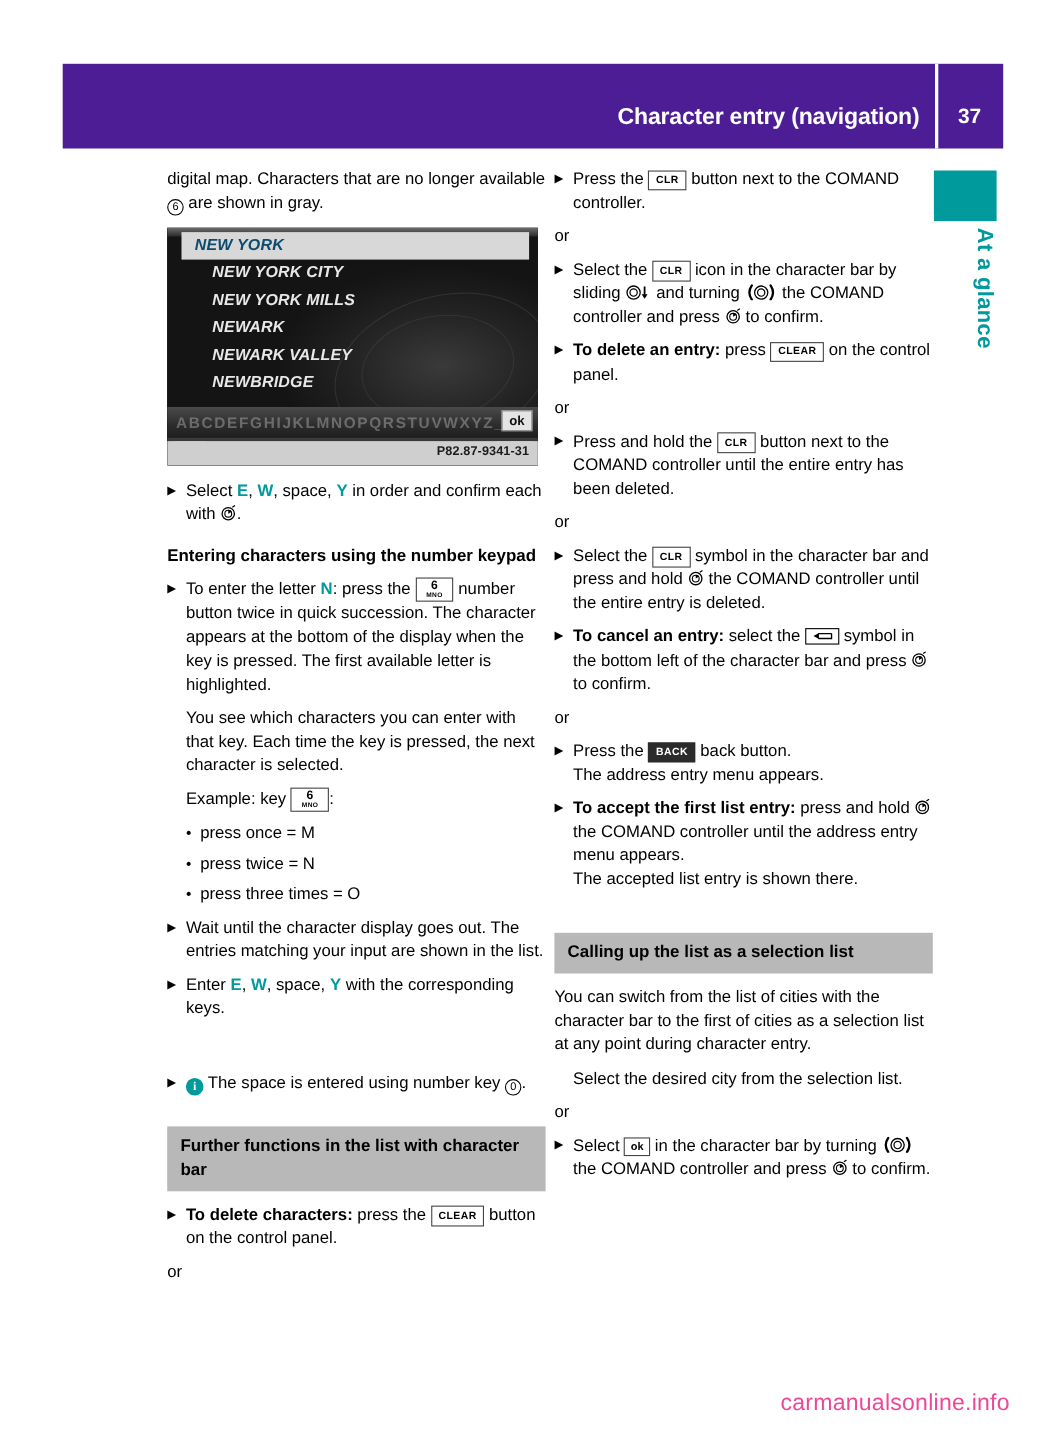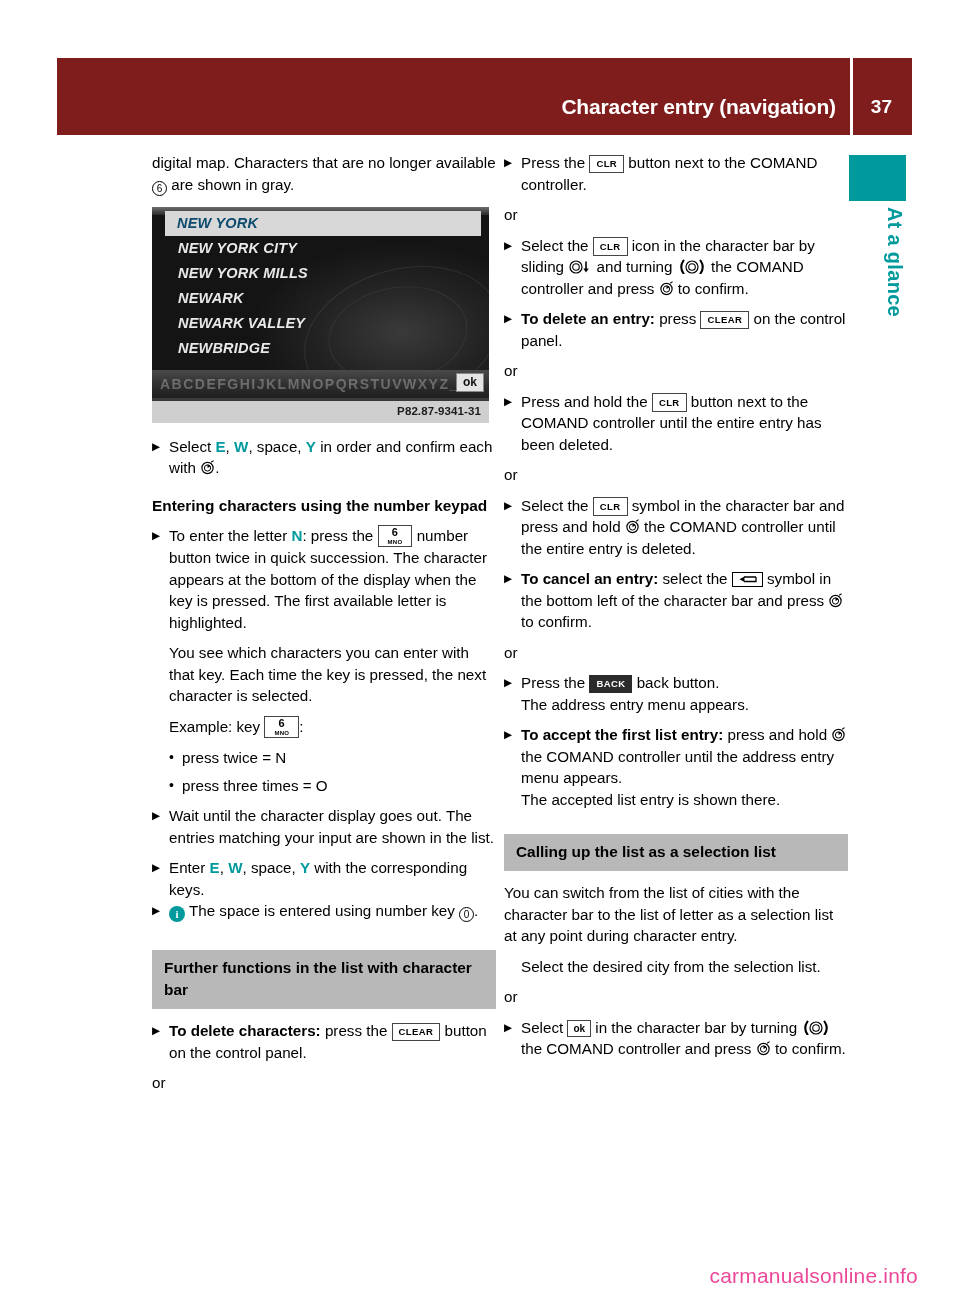--- a/index.html
+++ b/index.html
@@ -14,21 +14,21 @@
     overflow: hidden;
   }
 
   
   .header {
     position: absolute;
     left: 57px;
     top: 58px;
     width: 855px;
     height: 77px;
-    background: #7f1d1d;
+    background: #4c1d95;
     display: flex;
     align-items: flex-end;
     justify-content: flex-end;
   }
   .header-title {
     font-size: 21px;
     font-weight: bold;
     color: #ffffff;
     line-height: 1;
     padding-bottom: 18px;
@@ -265,21 +265,21 @@
     background: linear-gradient(180deg,#6e6e6e,#2a2a2a);
   }
   .fig-list {
     position: absolute;
     left: 0; top: 4px;
     width: 337px;
   }
   .fig-item {
     height: 25px;
     line-height: 25px;
-    padding-left: 26px;
+    padding-left: 41px;
     font-style: italic;
     font-weight: bold;
     font-size: 14.5px;
     color: #e8e8e8;
     letter-spacing: 0.2px;
     white-space: nowrap;
   }
   .fig-item.sel {
     background: #d8d8d8;
     color: #0c4a6e;
@@ -444,31 +444,32 @@
 
   <div class="step">
     <span>To enter the letter </span><span class="hl">N</span><span>: press the </span><span class="key numkey"><span class="n">6</span><span class="s">MNO</span></span><span> number button twice in quick succession. The character appears at the bottom of the display when the key is pressed. The first available letter is highlighted.</span>
   </div>
 
   <p class="para" style="padding-left:17px;">You see which characters you can enter with that key. Each time the key is pressed, the next character is selected.</p>
 
   <p class="para" style="padding-left:17px;"><span>Example: key </span><span class="key numkey"><span class="n">6</span><span class="s">MNO</span></span><span>:</span></p>
 
   <ul class="bullets">
+    <li>press once = M</li>
     <li>press twice = N</li>
     <li>press three times = O</li>
   </ul>
 
   <div class="step">Wait until the character display goes out. The entries matching your input are shown in the list.</div>
 
   <div class="step nomargin">
     <span>Enter </span><span class="hl">E</span>, <span class="hl">W</span>, <span>space</span>, <span class="hl">Y</span><span> with the corresponding keys.</span>
   </div>
 
-  <div class="step nomargin" style="padding-left:17px;">
+  <div class="step nomargin" style="padding-left:17px;margin-top:46px;">
     <span class="infoicon">i</span> <span>The space is entered using number key </span><span class="circnum">0</span><span>.</span>
   </div>
 
   <div class="graybox" style="margin-top:28px;">Further functions in the list with character bar</div>
 
   <div class="step">
     <b>To delete characters:</b><span> press the </span><span class="key">CLEAR</span><span> button on the control panel.</span>
   </div>
 
   <p class="orline">or</p>
@@ -545,23 +546,23 @@
   <div class="step nomargin">
     <b>To accept the first list entry:</b><span> press and hold </span><span class="gl"><svg width="15" height="15" viewBox="0 0 15 15">
           <circle cx="7.5" cy="8" r="5.6" fill="none" stroke="#000" stroke-width="1.2"></circle>
           <circle cx="7.5" cy="8" r="3.1" fill="none" stroke="#000" stroke-width="1"></circle>
           <path d="M7.5 4.4 A3.6 3.6 0 0 1 10.6 6.2 L7.5 8 Z" fill="#000"></path>
           <path d="M11.2 2.2 L13.6 0.6" stroke="#000" stroke-width="1.1"></path>
         </svg></span><span> the COMAND controller until the address entry menu appears.</span>
   </div>
   <p class="para" style="padding-left:17px;">The accepted list entry is shown there.</p>
 
-  <div class="graybox" style="margin-top:24px;">Calling up the list as a selection list</div>
-
-  <p class="para">You can switch from the list of cities with the character bar to the list of letter as a selection list at any point during character entry.</p>
+  <div class="graybox" style="margin-top:38px;">Calling up the list as a selection list</div>
+
+  <p class="para">You can switch from the list of cities with the character bar to the first of cities as a selection list at any point during character entry.</p>
 
   <p class="para" style="padding-left:17px;">Select the desired city from the selection list.</p>
 
   <p class="orline">or</p>
 
   <div class="step">
     <span>Select </span><span class="key ok">ok</span><span> in the character bar by turning </span><span class="gl"><svg width="30" height="15" viewBox="0 0 30 15">
           <circle cx="15" cy="8" r="6" fill="none" stroke="#000" stroke-width="1.2"></circle>
           <circle cx="15" cy="8" r="3.3" fill="none" stroke="#000" stroke-width="1.1"></circle>
           <path d="M6.5 1.5 Q2 8 6.5 14.5" stroke="#000" stroke-width="2.1" fill="none" stroke-linecap="round"></path>

